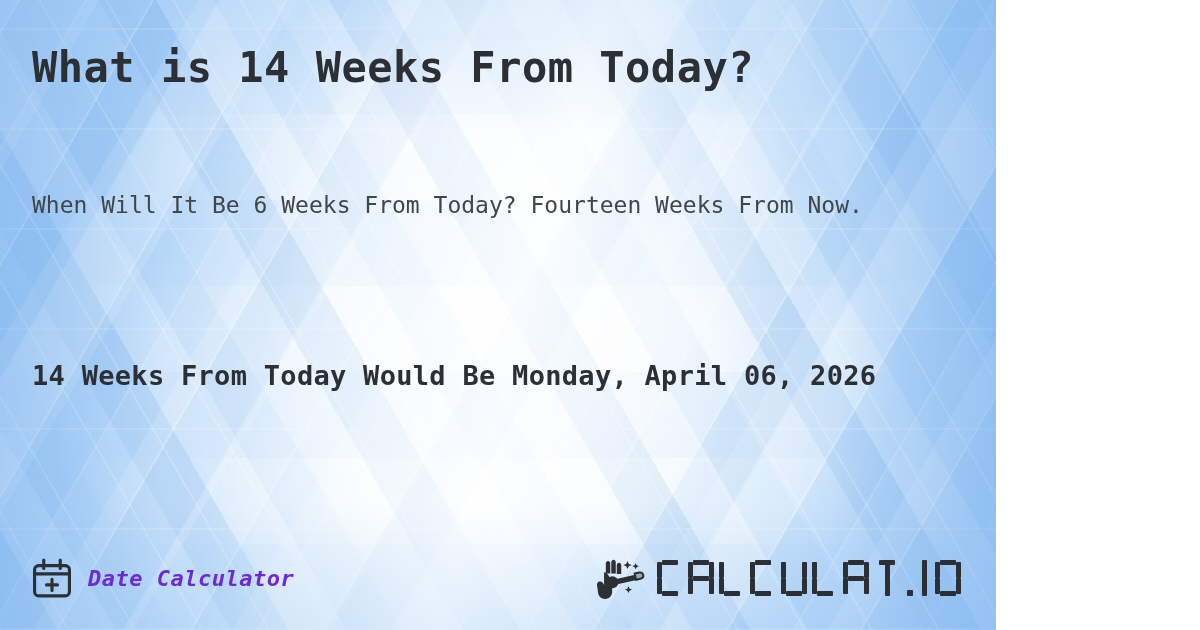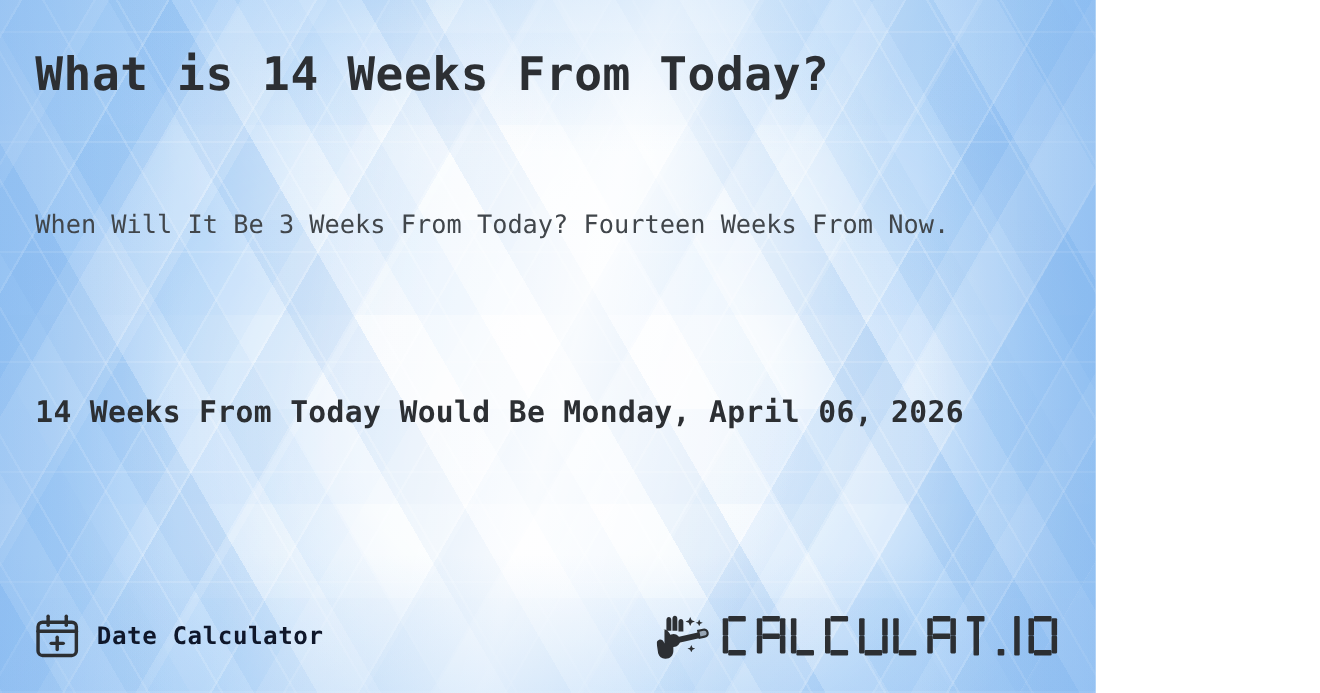--- a/index.html
+++ b/index.html
@@ -170,22 +170,23 @@
     height: 44px;
     display: block;
     flex: none;
   }
 
   .brand-left-label {
     font-family: "DejaVu Sans Mono", "Liberation Mono", monospace;
     font-size: 22px;
     font-weight: bold;
     letter-spacing: 0.5px;
-    color: #0f172a;
+    color: #6d28d9;
     white-space: nowrap;
+    font-style: italic;
   }
 
   .brand-right {
     display: flex;
     align-items: center;
     gap: 8px;
   }
 
   .wand-icon {
     width: 52px;
@@ -251,21 +252,21 @@
   <div class="bg-layer bg-tri-b"></div>
   <div class="bg-layer bg-tri-c"></div>
   <div class="bg-layer bg-tri-a"></div>
   <div class="bg-layer bg-highlight"></div>
   <div class="bg-layer bg-vignette"></div>
 
   <div class="content">
 
     <h1 class="title">What is 14 Weeks From Today?</h1>
 
-    <p class="subtitle">When Will It Be 3 Weeks From Today? Fourteen Weeks From Now.</p>
+    <p class="subtitle">When Will It Be 6 Weeks From Today? Fourteen Weeks From Now.</p>
 
     <p class="answer">14 Weeks From Today Would Be Monday, April 06, 2026</p>
 
     <div class="footer">
 
       <div class="brand-left">
         <span class="cal-icon-wrap">
           <svg class="cal-icon" viewBox="0 0 48 48" aria-hidden="true">
             <g fill="none" stroke="#2c2f33" stroke-width="3.4" stroke-linecap="round" stroke-linejoin="round">
               <rect x="5" y="10.5" width="38" height="33" rx="4.5"></rect>

